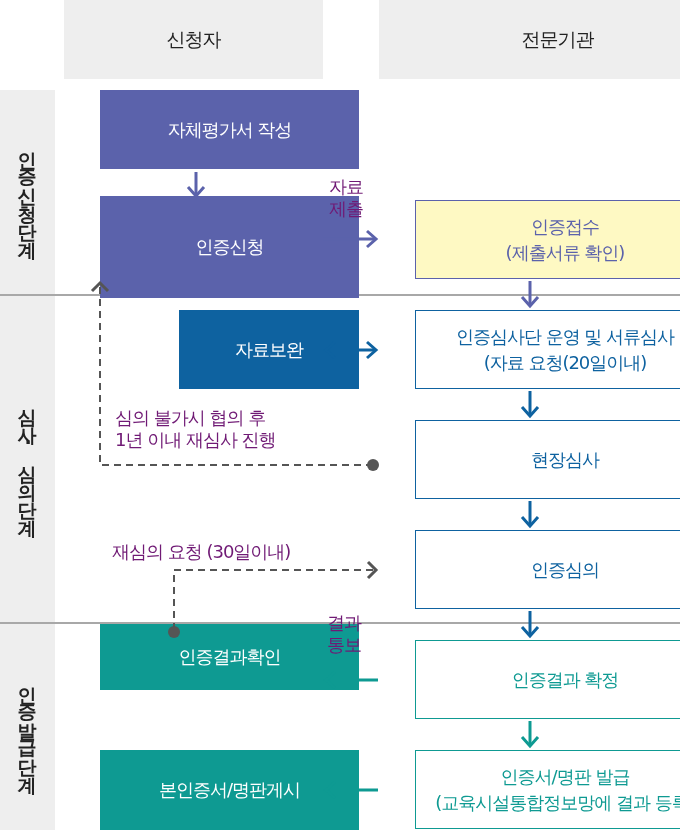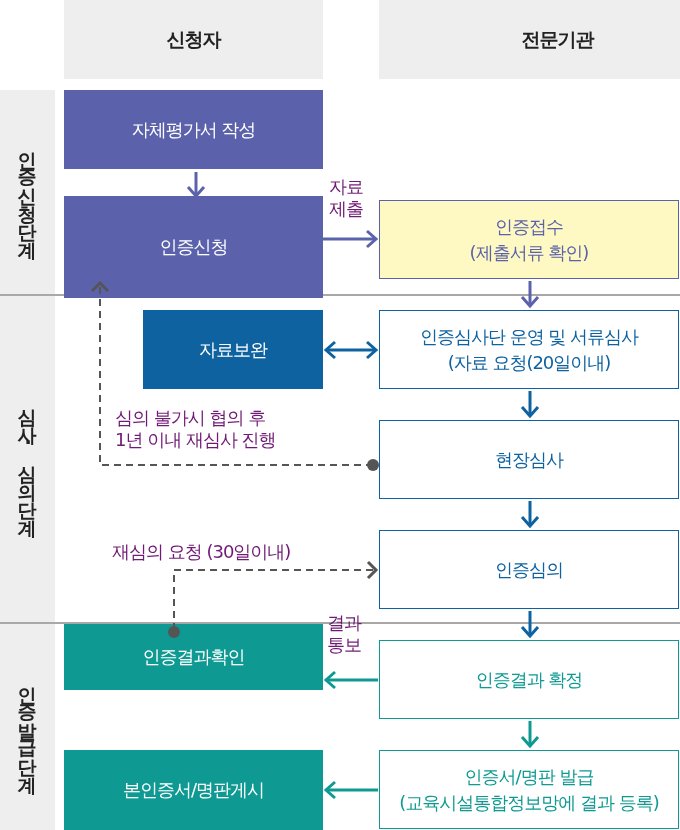--- a/index.html
+++ b/index.html
@@ -1,26 +1,26 @@
 <!DOCTYPE html>
 <html><head>
 <meta charset="utf-8">
 <style>
   html, body { margin:0; padding:0; background:#ffffff; }
   body { width:680px; height:830px; position:relative; overflow:hidden;
          font-family:"DejaVu Sans","Liberation Sans",sans-serif; }
   .abs { position:absolute; }
   .col-head { background:#eeeeee; display:flex; align-items:center; justify-content:center;
-              font-size:19px; color:#222; letter-spacing:-1px;font-weight:bold; }
+              font-size:19px; color:#222; letter-spacing:-1px; }
   .stage { background:#eeeeee; left:0; width:55px; display:flex; align-items:center; justify-content:center; }
   .stage span { writing-mode:vertical-rl; text-orientation:upright; font-size:19px; color:#222;
                 letter-spacing:-1px; line-height:1; font-weight:bold; }
   .divider { left:0; width:680px; height:2px; background:#a8a8a8; }
   .box { display:flex; align-items:center; justify-content:center; text-align:center;
-         font-size:18px; letter-spacing:-1px; line-height:26px; box-sizing:border-box; white-space:pre-line; }
+         font-size:18px; letter-spacing:-1px; line-height:26px; box-sizing:border-box; white-space:pre-line;margin-left:36px; }
   .fill-purple { background:#5b62ab; color:#ffffff; }
   .fill-blue { background:#0e62a0; color:#ffffff; }
   .fill-teal { background:#0e9a92; color:#ffffff; }
   .out-purple { border:1.5px solid #5b62ab; color:#5b62ab; background:#fef9c3; }
   .out-blue { border:1.5px solid #0e62a0; color:#0e62a0; background:#fff; }
   .out-teal { border:1.5px solid #0e9a92; color:#0e9a92; background:#fff; }
   .note { font-size:18px; color:#701a75; letter-spacing:-1px; line-height:22px; white-space:pre-line; }
   svg.overlay { position:absolute; left:0; top:0; width:680px; height:830px; pointer-events:none; }
 </style>
 </head>

